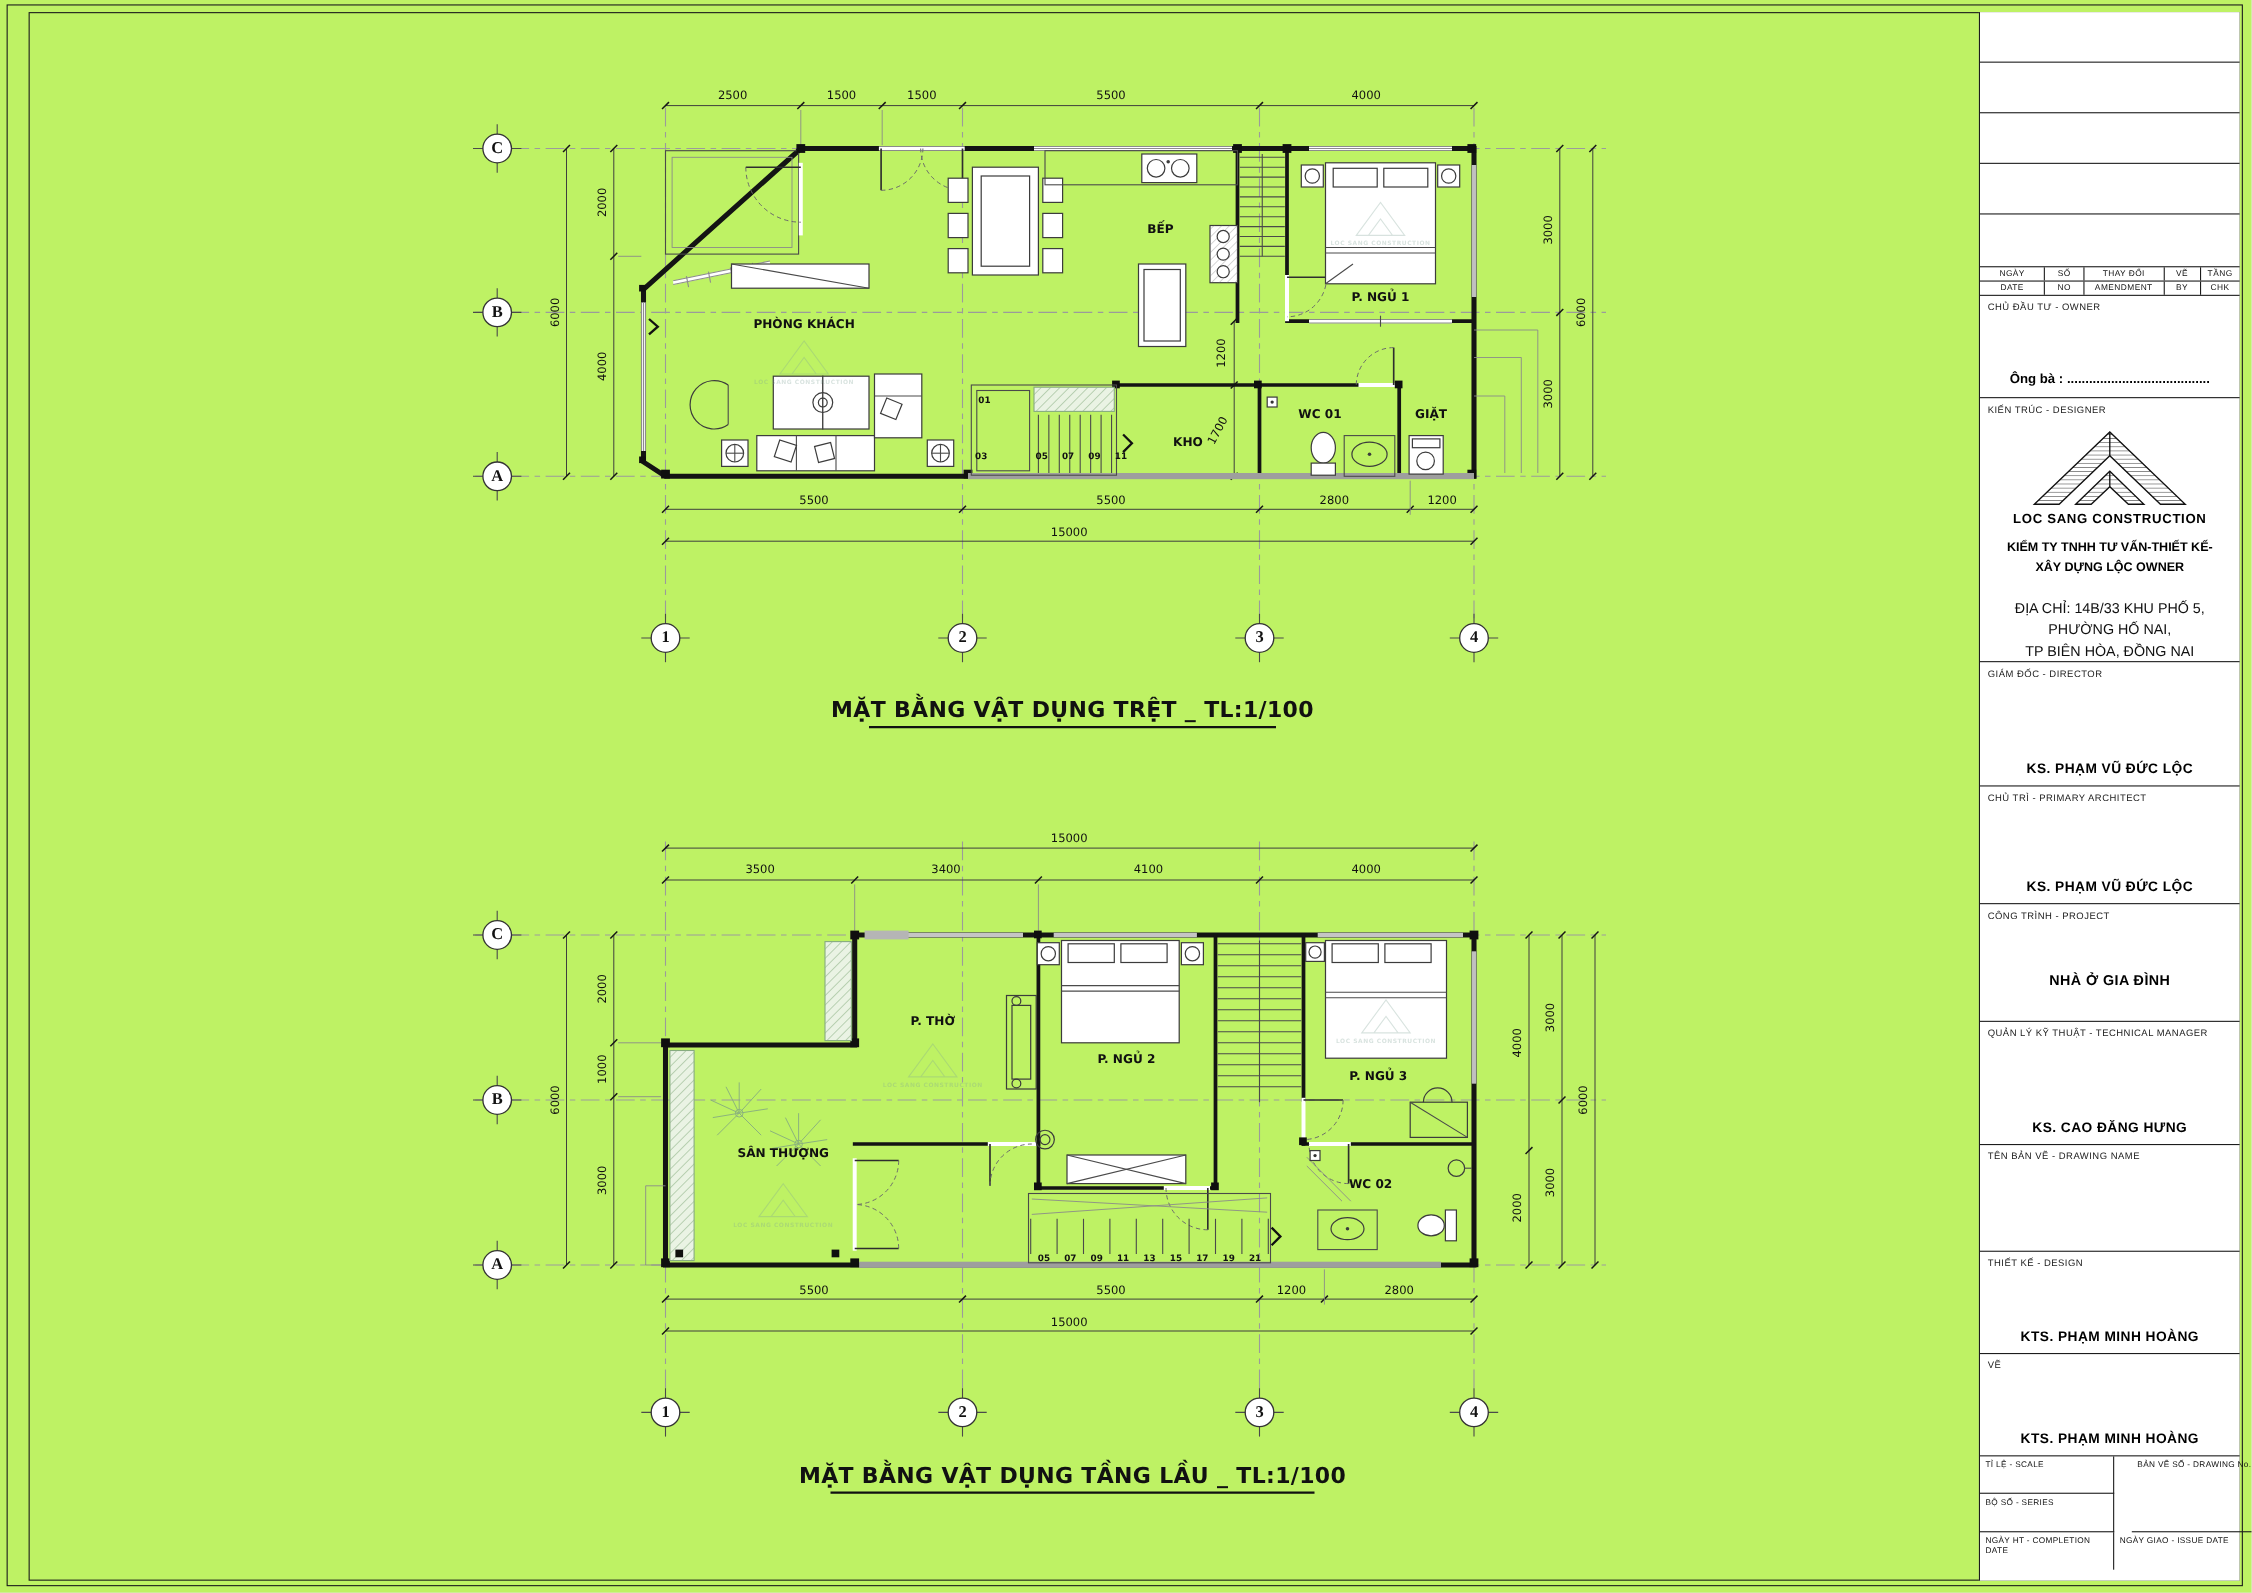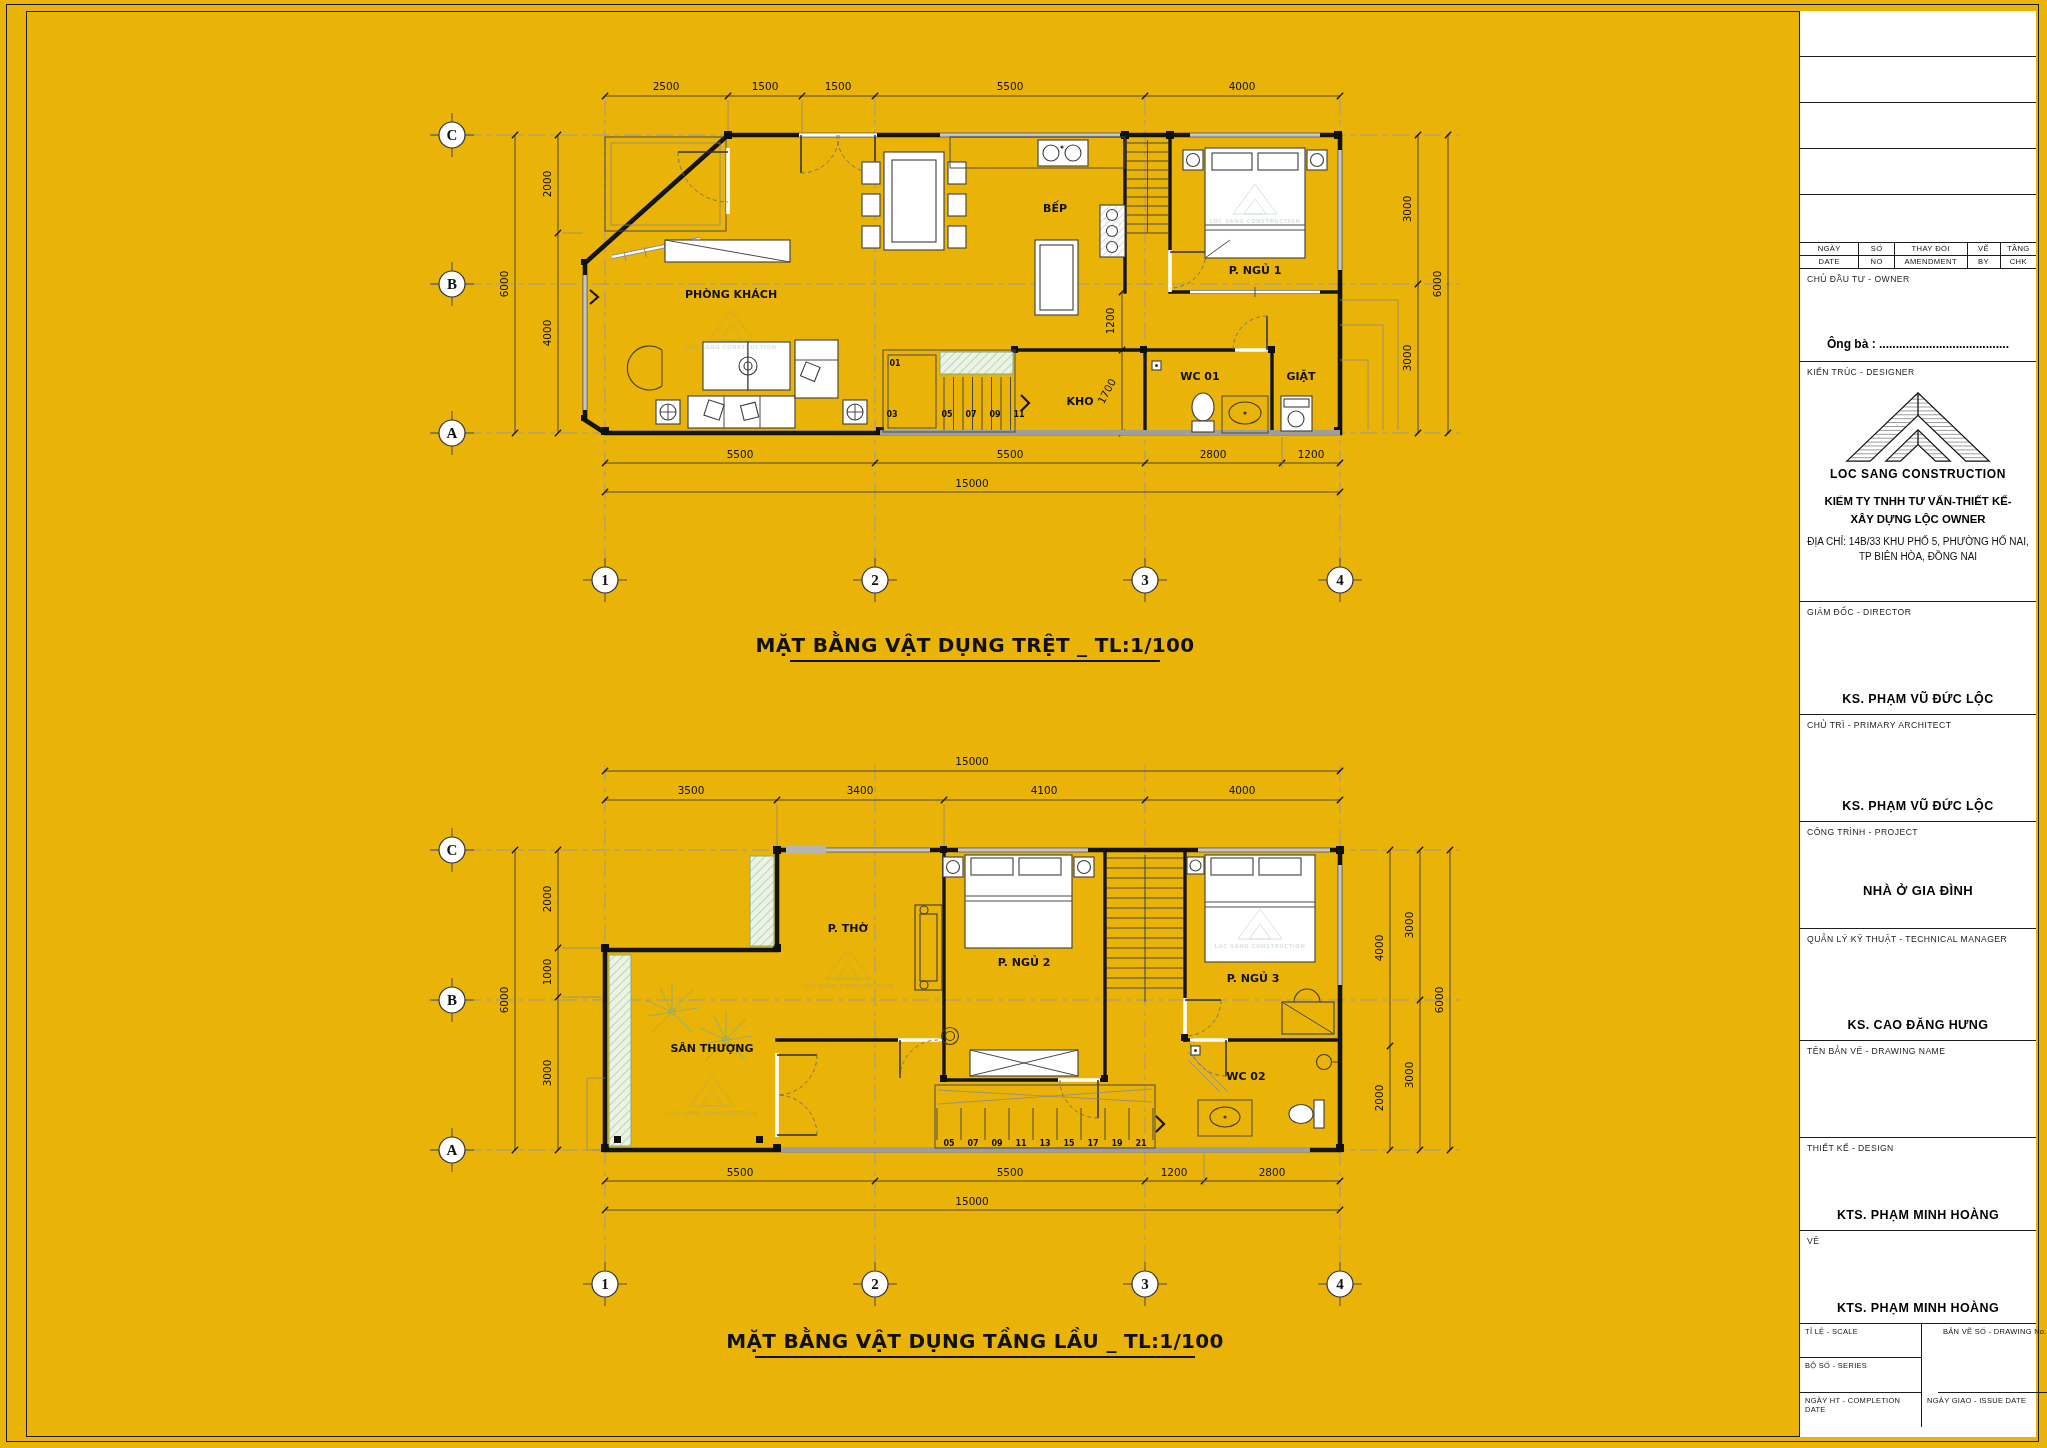--- a/index.html
+++ b/index.html
@@ -1,16 +1,16 @@
 <!DOCTYPE html>
 <html><head>
 <meta charset="utf-8">
 <style>
   html,body{margin:0;padding:0;background:#e8e8e8;}
-  #sheet{position:relative;width:2047px;height:1448px;background:#eab308;
+  #sheet{position:relative;width:2047px;height:1448px;background:#bef264;
          font-family:"Liberation Sans","DejaVu Sans",sans-serif;overflow:hidden;}
   .borderO{position:absolute;left:6px;top:4px;width:2033px;height:1438px;
            border:1.6px solid #1c1c1c;box-sizing:border-box;}
   .borderI{position:absolute;left:26px;top:11px;width:2010px;height:1426px;
            border:1.3px solid #1c1c1c;box-sizing:border-box;}
   #plansvg{position:absolute;left:0;top:0;}
   
   #tblock{position:absolute;left:1799px;top:11px;width:237px;height:1426px;
           border-left:1.4px solid #1c1c1c;box-sizing:border-box;background:#fff;
           display:flex;flex-direction:column;}
@@ -21,21 +21,21 @@
   .revhead{display:flex;border-bottom:1px solid #1c1c1c;box-sizing:border-box;}
   .revhead>div{font-size:7.6px;text-align:center;padding:1px 0 2px 0;color:#111;
                border-right:1px solid #1c1c1c;box-sizing:border-box;letter-spacing:.4px;}
   .revhead>div:last-child{border-right:none;}
   .lab{font-size:8.6px;color:#1a1a1a;letter-spacing:.45px;padding:5px 0 0 7px;}
   .val{font-weight:bold;font-size:12.5px;color:#000;text-align:center;
        margin-top:auto;padding-bottom:8px;letter-spacing:.4px;}
   .owner-val{font-weight:bold;font-size:12px;margin-top:auto;padding-bottom:10px;text-align:center;}
   .logoTxt{font-weight:bold;font-size:12px;text-align:center;letter-spacing:.6px;margin-top:2px;}
   .coTxt{font-weight:bold;font-size:11.4px;text-align:center;line-height:1.55;margin-top:12px;}
-  .adTxt{font-size:10px;text-align:center;line-height:1.5;margin-top:6px;color:#111;}
+  .adTxt{font-size:13px;text-align:center;line-height:1.5;margin-top:17px;color:#111;}
   .botgrid{height:103px;position:relative;border-bottom:none;}
   .cell{position:absolute;box-sizing:border-box;font-size:7.5px;color:#111;
         padding:3px 0 0 5px;letter-spacing:.3px;}
   
   .wall{stroke:#141414;stroke-width:4.6;fill:none;stroke-linecap:square;}
   .iwall{stroke:#141414;stroke-width:3.4;fill:none;stroke-linecap:square;}
   .thin{stroke:#4a4a4a;stroke-width:1;fill:none;}
   .thin2{stroke:#8a8a8a;stroke-width:.8;fill:none;}
   .furn{stroke:#3c3c3c;stroke-width:1.1;fill:#fff;}
   .furnl{stroke:#3c3c3c;stroke-width:1.1;fill:none;}

